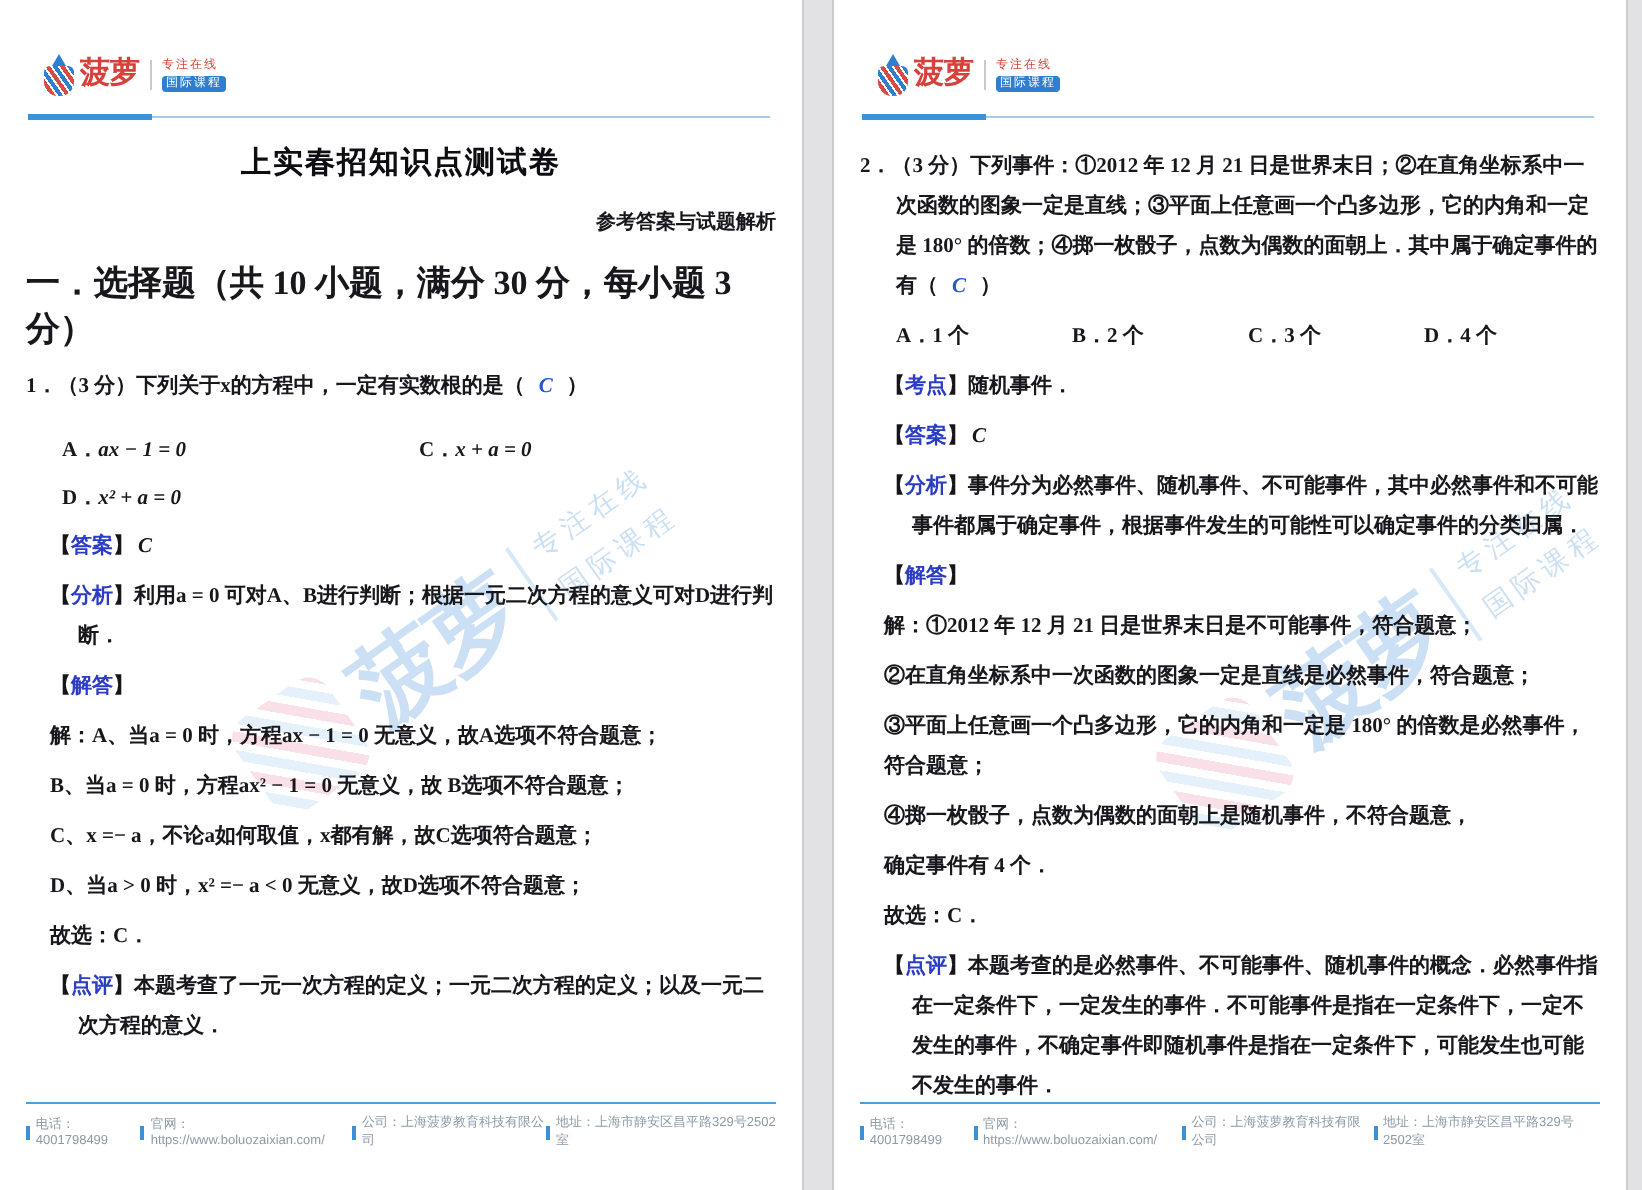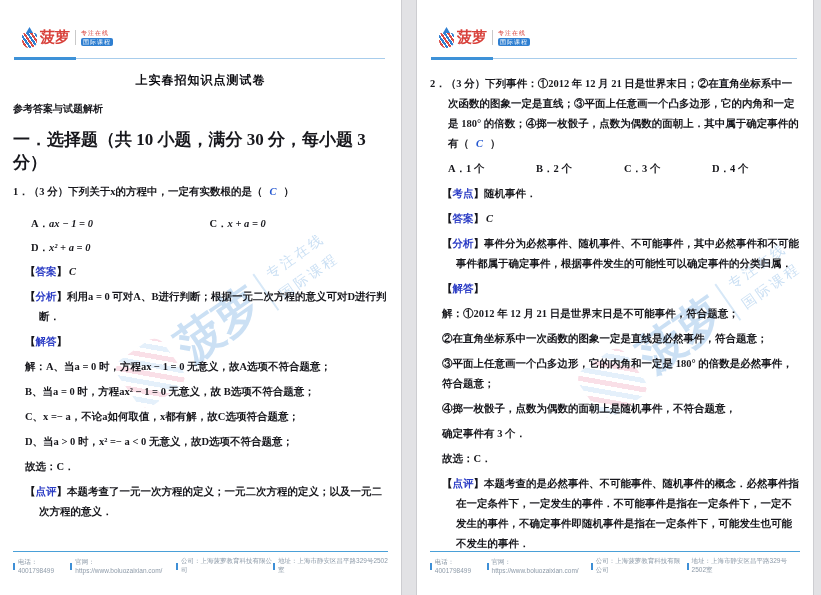--- a/index.html
+++ b/index.html
@@ -45,22 +45,22 @@
     font-size: 6px; color: #ffffff; background: #2f7fd1; border-radius: 2px;
     padding: 1px 2px; letter-spacing: 1px; line-height: 1;
   }
   .header-rule { position: absolute; top: 30px; left: -8px; right: 0; height: 3px; }
   .header-rule .thin { position: absolute; left: 0; right: 0; top: 1px; height: 1px; background: #a8cdec; }
   .header-rule .thick { position: absolute; left: 0; top: 0; width: 62px; height: 3px; background: #3e92d8; }
 
   
   .content { position: absolute; top: 66px; left: 13px; right: 13px; }
   .content p { font-size: 10.5px; line-height: 20px; margin-bottom: 5px; font-weight: 600; }
-  .doc-title { text-align: center; font-size: 12px; font-weight: bold; letter-spacing: 1px; margin-top: 6px; color: #0d0d12; }
-  .doc-subtitle { text-align: left; font-size: 10px; font-weight: 600; margin-top: 13px; }
+  .doc-title { text-align: center; font-size: 15px; font-weight: bold; letter-spacing: 1px; margin-top: 6px; color: #0d0d12; }
+  .doc-subtitle { text-align: right; font-size: 10px; font-weight: 600; margin-top: 13px; }
   .section-heading { font-size: 17px; font-weight: bold; margin-top: 12px; }
   .q { padding-left: 18px; text-indent: -18px; margin-top: 8px; }
   .ans { color: #2457d0; font-style: italic; font-weight: bold; padding: 0 7px; }
   .math { font-style: italic; }
   .opts2 { display: grid; grid-template-columns: 1fr 1fr; padding-left: 18px; margin-top: 12px; }
   .opts2 p { margin-bottom: 4px; }
   .opts4 { display: flex; padding-left: 18px; gap: 0; }
   .opts4 p { width: 25%; }
   .blk { padding-left: 12px; }
   .hang { padding-left: 26px; text-indent: -14px; }
@@ -220,21 +220,21 @@
 
       <p class="blk"><span class="bk">【</span><span class="lb">考点</span><span class="bk">】</span><span>随机事件．</span></p>
       <p class="blk"><span class="bk">【</span><span class="lb">答案</span><span class="bk">】</span><span class="ansdark">C</span></p>
       <p class="blk hang"><span class="bk">【</span><span class="lb">分析</span><span class="bk">】</span><span>事件分为必然事件、随机事件、不可能事件，其中必然事件和不可能事件都属于确定事件，根据事件发生的可能性可以确定事件的分类归属．</span></p>
       <p class="blk"><span class="bk">【</span><span class="lb">解答</span><span class="bk">】</span></p>
 
       <p class="blk">解：①2012 年 12 月 21 日是世界末日是不可能事件，符合题意；</p>
       <p class="blk">②在直角坐标系中一次函数的图象一定是直线是必然事件，符合题意；</p>
       <p class="blk">③平面上任意画一个凸多边形，它的内角和一定是 180° 的倍数是必然事件，符合题意；</p>
       <p class="blk">④掷一枚骰子，点数为偶数的面朝上是随机事件，不符合题意，</p>
-      <p class="blk">确定事件有 3 个．</p>
+      <p class="blk">确定事件有 4 个．</p>
       <p class="blk">故选：C．</p>
 
       <p class="blk hang"><span class="bk">【</span><span class="lb">点评</span><span class="bk">】</span><span>本题考查的是必然事件、不可能事件、随机事件的概念．必然事件指在一定条件下，一定发生的事件．不可能事件是指在一定条件下，一定不发生的事件，不确定事件即随机事件是指在一定条件下，可能发生也可能不发生的事件．</span></p>
     </div>
 
     <div class="page-footer">
       <span class="fi">
           <i class="bar"></i>
           <span>电话：4001798499</span>
         </span>

